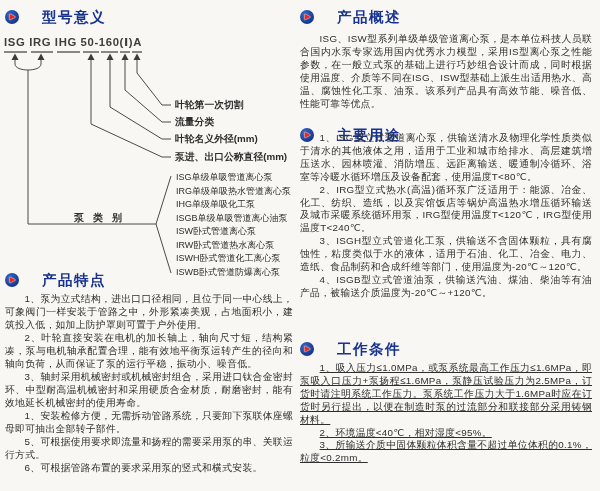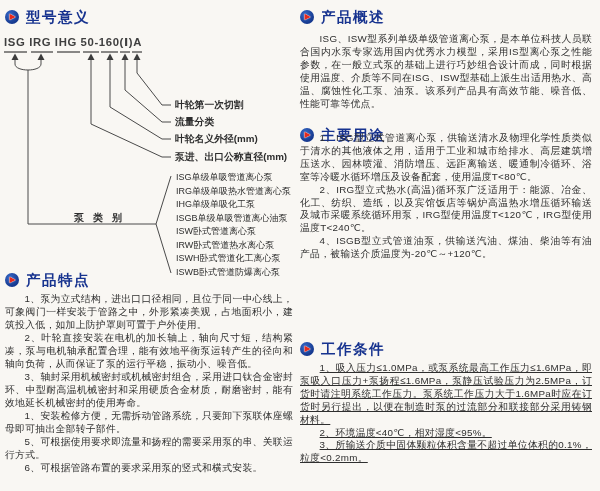--- a/index.html
+++ b/index.html
@@ -23,21 +23,21 @@
     display:inline-flex;align-items:center;justify-content:center;
     flex:0 0 auto;
   }
   .hdr-icon span{
     color:#e62a1c;font-size:8px;line-height:1;
     text-shadow:0 0 1px #ffffff, 0 0 1px #ffffff;
     transform:translateX(0.5px);
   }
   .sec-title{
     font-size:14.5px;font-weight:bold;color:#17338f;
-    letter-spacing:1.5px;margin:0;line-height:1;
+    letter-spacing:1.5px;margin:16px;line-height:1;
   }
 
   .body-text{
     position:absolute;
     font-size:9.8px;
     letter-spacing:0.3px;
     text-align:justify;
     color:#2f2f2f;
   }
   .body-text p{
@@ -155,20 +155,21 @@
   <div class="sec-header" style="left:300px;top:126px;">
     <span class="hdr-icon">
         <span>▶</span>
       </span>
     <h2 class="sec-title">主要用途</h2>
   </div>
 
   <div class="body-text lh-right" style="left:300px;top:132px;width:292px;">
     <p>1、ISG型立式管道离心泵，供输送清水及物理化学性质类似于清水的其他液体之用，适用于工业和城市给排水、高层建筑增压送水、园林喷灌、消防增压、远距离输送、暖通制冷循环、浴室等冷暖水循环增压及设备配套，使用温度T&lt;80℃。</p>
     <p>2、IRG型立式热水(高温)循环泵广泛适用于：能源、冶金、化工、纺织、造纸，以及宾馆饭店等锅炉高温热水增压循环输送及城市采暖系统循环用泵，IRG型使用温度T&lt;120℃，IRG型使用温度T&lt;240℃。</p>
+    <p>3、ISGH型立式管道化工泵，供输送不含固体颗粒，具有腐蚀性，粘度类似于水的液体，适用于石油、化工、冶金、电力、造纸、食品制药和合成纤维等部门，使用温度为-20℃～120℃。</p>
     <p>4、ISGB型立式管道油泵，供输送汽油、煤油、柴油等有油产品，被输送介质温度为-20℃～+120℃。</p>
   </div>
 
   <div class="sec-header" style="left:300px;top:340px;">
     <span class="hdr-icon">
         <span>▶</span>
       </span>
     <h2 class="sec-title">工作条件</h2>
   </div>
 

